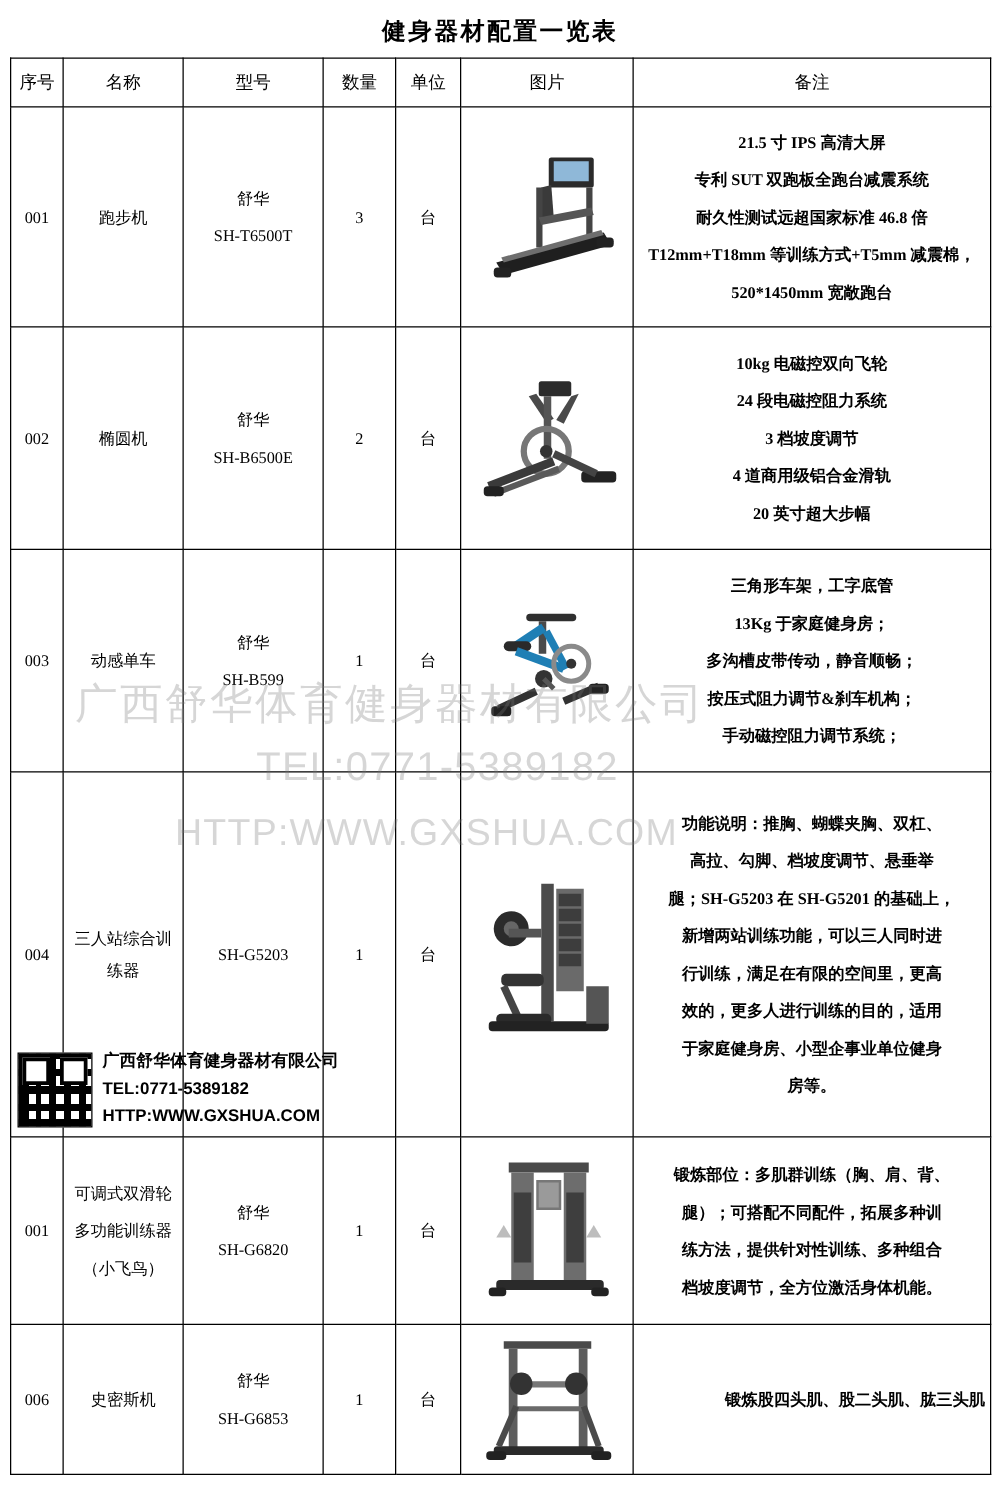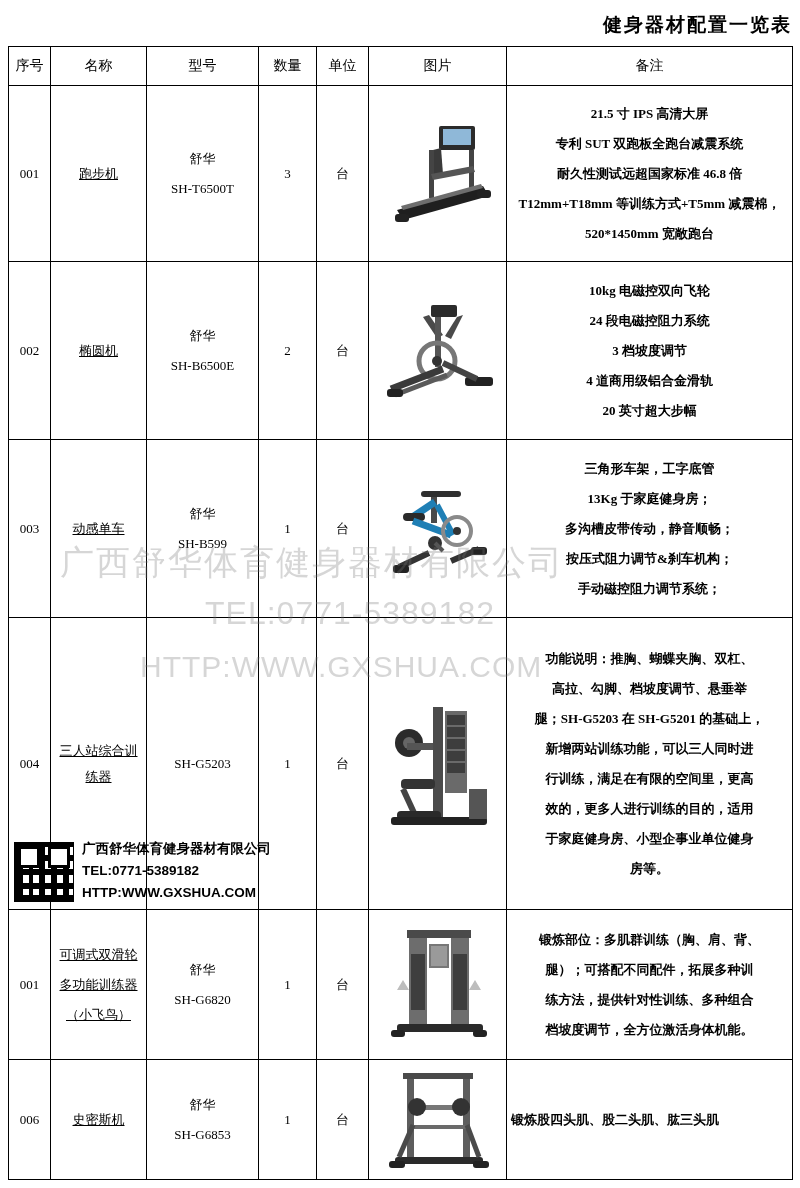--- a/index.html
+++ b/index.html
@@ -16,21 +16,21 @@
     overflow: hidden;
   }
   .page {
     width: 800px;
     height: 1188px;
     position: relative;
     box-sizing: border-box;
     padding: 6px 8px 0 8px;
   }
   .doc-title {
-    text-align: right;
+    text-align: center;
     font-size: 19px;
     font-weight: bold;
     letter-spacing: 2px;
     padding: 6px 0 8px 0;
   }
   table.equip {
     width: 784px;
     border-collapse: collapse;
     table-layout: fixed;
     border: 1.5px solid #000;
@@ -49,21 +49,21 @@
   }
   col.c-no    { width: 42px; }
   col.c-name  { width: 96px; }
   col.c-model { width: 112px; }
   col.c-qty   { width: 58px; }
   col.c-unit  { width: 52px; }
   col.c-img   { width: 138px; }
   col.c-note  { width: 286px; }
 
   td.no, td.qty, td.unit { font-size: 13px; }
-  td.name { font-size: 13.5px; line-height: 26px; text-decoration: underline; }
+  td.name { font-size: 13.5px; line-height: 26px; }
   td.model { font-size: 13.5px; line-height: 30px; }
   td.note {
     text-align: left;
     vertical-align: middle;
     font-size: 13px;
     line-height: 30px;
     padding: 6px 8px;
     font-weight: bold;
   }
   td.note .nl { display: block; }
@@ -360,21 +360,21 @@
             <circle cx="44" cy="42" r="9" fill="#333"></circle>
             <circle cx="88" cy="42" r="9" fill="#333"></circle>
             <rect x="38" y="60" width="56" height="4" fill="#6a6a6a"></rect>
             <rect x="22" y="92" width="88" height="7" rx="3" fill="#2a2a2a"></rect>
             <path d="M26 92 L40 60" stroke="#4a4a4a" stroke-width="5"></path>
             <path d="M106 92 L94 60" stroke="#4a4a4a" stroke-width="5"></path>
             <rect x="16" y="96" width="16" height="7" rx="3" fill="#222"></rect>
             <rect x="100" y="96" width="16" height="7" rx="3" fill="#222"></rect>
           </svg>
         </td>
-        <td class="note" style="text-align:left">
+        <td class="note" style="text-align:right">
           <span class="nl">锻炼股四头肌、股二头肌、肱三头肌</span>
         </td>
       </tr>
 
     </tbody>
   </table>
 
   <div class="watermark">
     <div class="wm-line wm1">广西舒华体育健身器材有限公司</div>
     <div class="wm-line wm2">TEL:0771-5389182</div>

